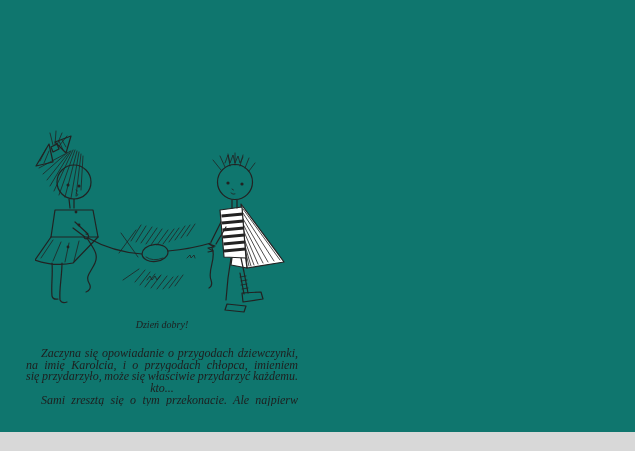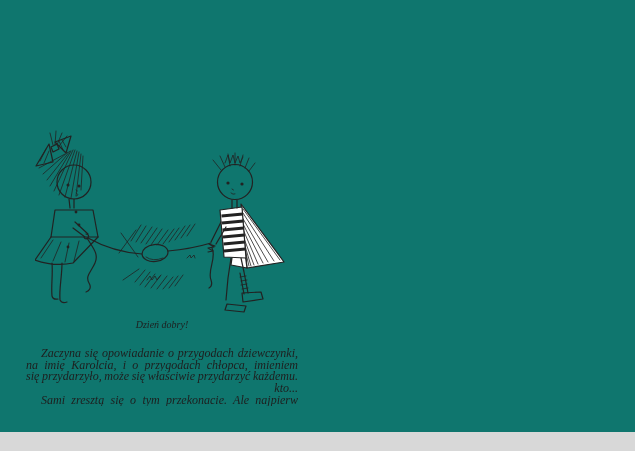--- a/index.html
+++ b/index.html
@@ -9,21 +9,21 @@
     background:#0f766e;
     overflow:hidden;
     font-family:"Liberation Serif","DejaVu Serif",serif;
     color:#1e1e1e;
   }
   .page{position:absolute;top:0;height:451px;}
   .page.left{left:0;width:317px;}
   .page.right{left:317px;width:318px;}
   .bl{
     font-size:9.3px;line-height:10.95px;height:10.95px;overflow:hidden;
-    word-spacing:-0.4px;text-align:right;white-space:normal;
+    word-spacing:-0.4px;text-align:center;white-space:normal;
   }
   .bl.j{text-align:justify;text-align-last:justify;}
 
   
   .illustration{position:absolute;left:35px;top:130px;width:255px;height:188px;}
   .caption{
     position:absolute;left:26px;top:319px;width:272px;
     text-align:center;font-style:italic;font-size:10px;line-height:12px;
   }
   .intro-text{position:absolute;left:26px;top:348px;width:272px;font-style:italic;}

